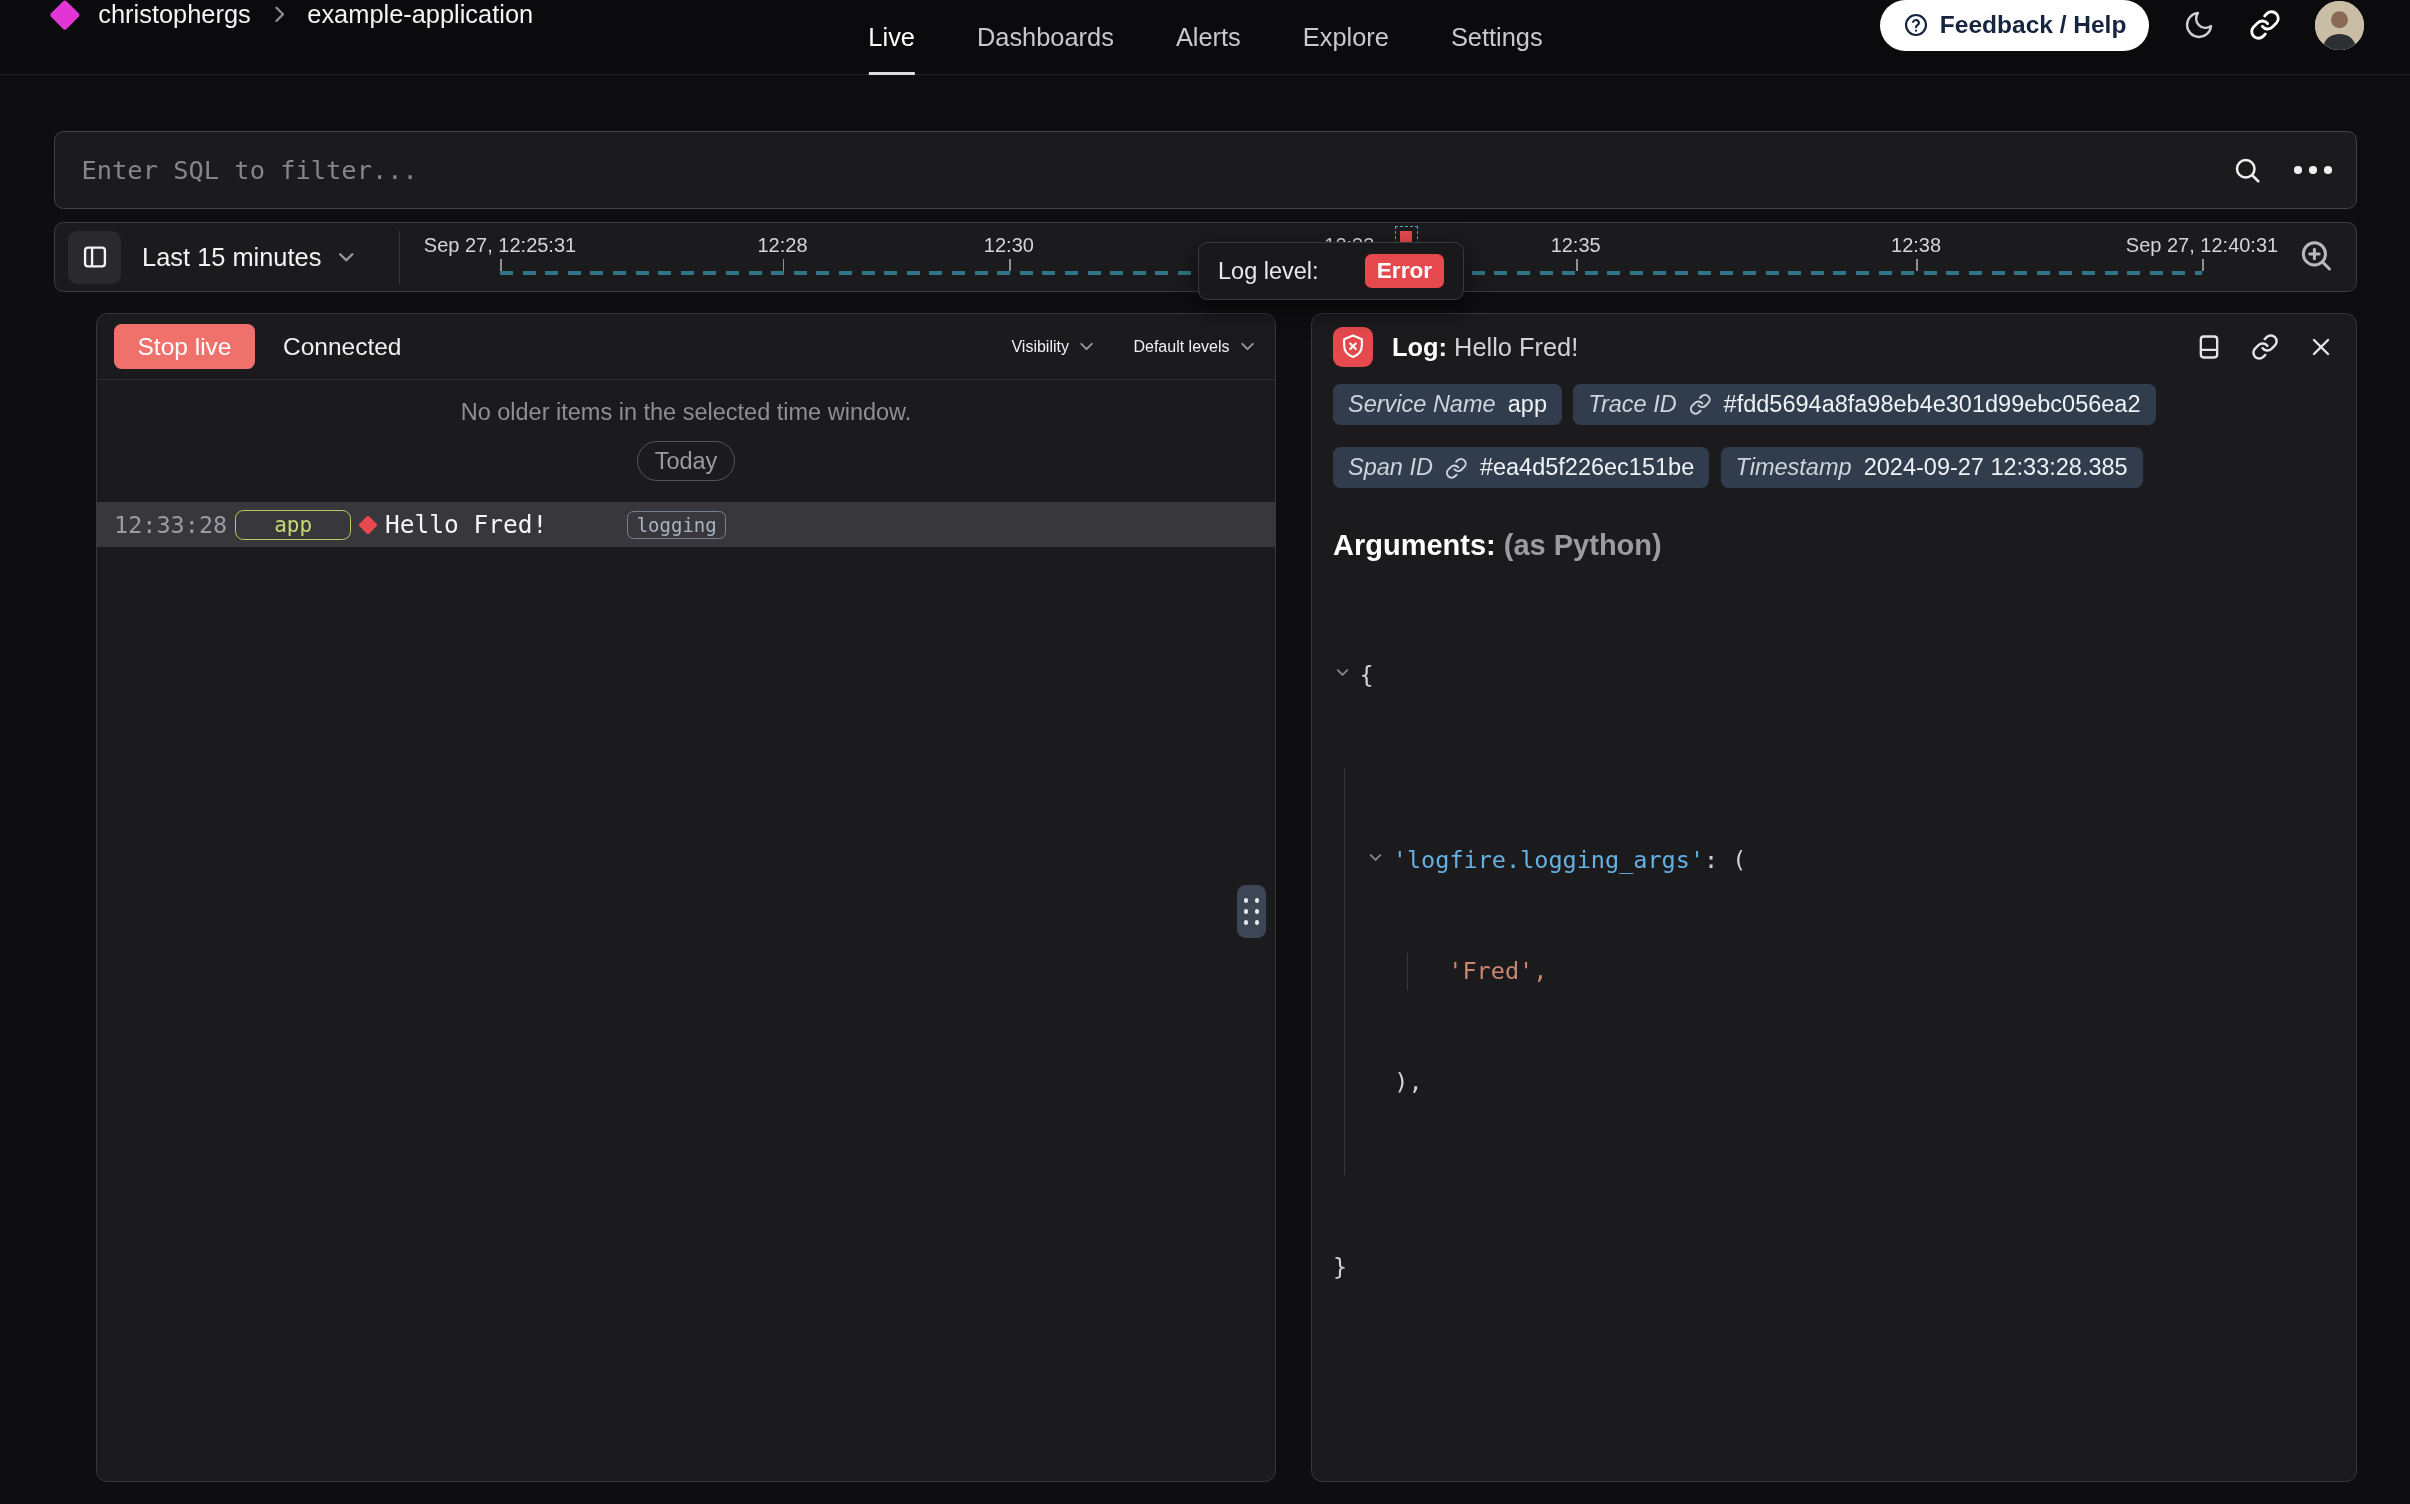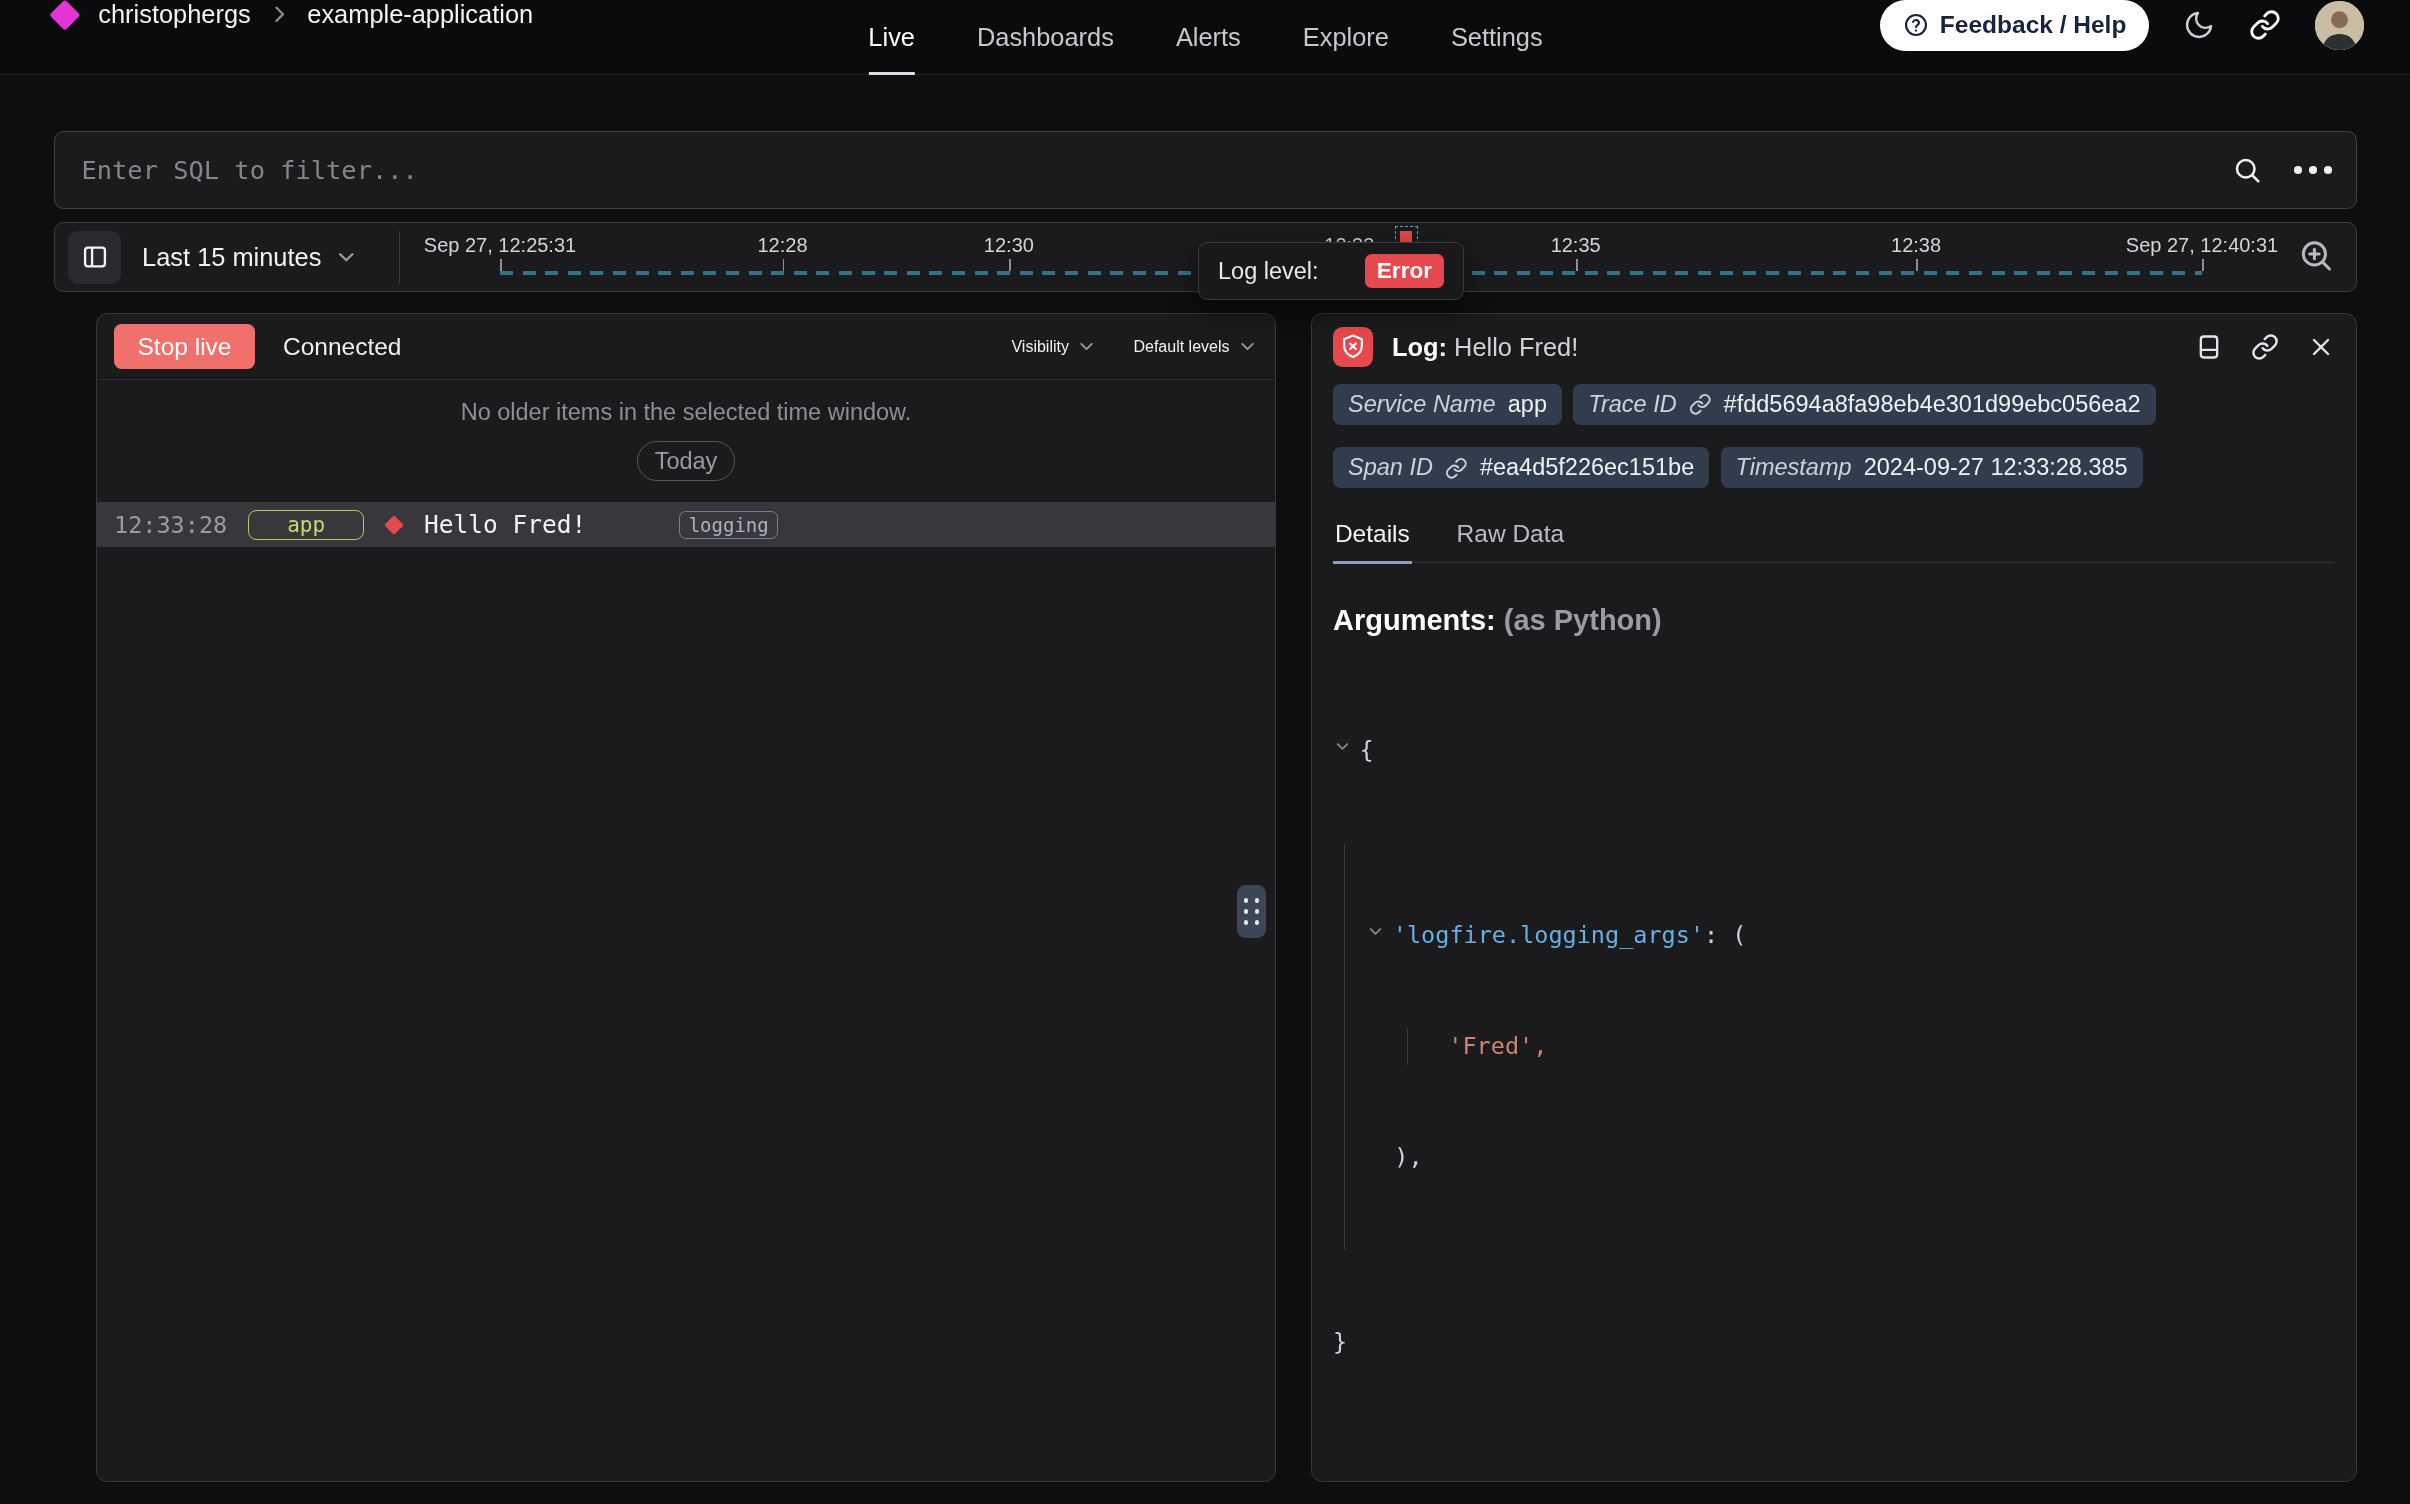--- a/index.html
+++ b/index.html
@@ -75,21 +75,21 @@
   .lp-header { height:66px; display:flex; align-items:center; padding:0 17px; border-bottom:0.9px solid #2c2c30; }
   .stop-live { background:#f0716c; color:#fff; font-size:24.5px; border:none; border-radius:7.5px;
                padding:8.5px 23.5px; cursor:pointer; }
   .lp-status { margin-left:28px; font-size:24.5px; color:#f0f0f2; }
   .lp-controls { margin-left:auto; display:flex; align-items:center; gap:36px; font-size:16px; color:#f0f0f2; }
   .lp-dd { display:flex; align-items:center; gap:7.5px; cursor:pointer; }
   .lp-empty { text-align:center; margin-top:19px; font-size:23.5px; color:#8e8e93; }
   .today-btn { display:block; margin:15px auto 0; background:transparent; border:1.9px solid #55555a;
                color:#9a9a9f; border-radius:941px; font-size:23.5px; padding:5.6px 17px; cursor:pointer; }
   .log-row { margin-top:21px; height:45px; background:#38383c; display:flex; align-items:center;
-             padding:0 17px; gap:21px; cursor:pointer; }
+             padding:0 17px; gap:8px; cursor:pointer; }
   .log-time { font-size:23.5px; color:#9a9aa0; }
   .tag-service { border:1.9px solid #b9cc63; color:#c9d873; border-radius:8.5px; font-size:21px; padding:1.9px 38px; }
   .level-diamond { width:14px; height:14px; background:#e5484d; transform:rotate(45deg); border-radius:1.9px; margin:0 1.9px; }
   .log-msg { font-size:24.5px; color:#f4f4f6; }
   .tag-scope { margin-left:72px; border:1.9px solid #768093; color:#aab3c0; border-radius:6.6px; font-size:19px; padding:1.9px 8.5px; }
 
   
   .dp-header { height:66px; display:flex; align-items:center; gap:19px; padding:0 21px; }
   .dp-levelicon { width:40px; height:40px; border-radius:9.4px; background:#e5484d; color:#fff;
                   display:flex; align-items:center; justify-content:center; flex:none; }
@@ -363,24 +363,20 @@
               </svg>
           </span>
           <span class="badge-value">#ea4d5f226ec151be</span>
         </div>
         <div class="badge">
           <span class="badge-label">Timestamp</span>
           <span class="badge-value">2024-09-27 12:33:28.385</span>
         </div>
       </div>
 
-      <div class="tabs">
-        <div class="tab active">Details</div>
-        <div class="tab">Raw Data</div>
-      </div>
 
       <div class="args-heading">
         <span>Arguments:</span>
         <span class="args-sub">(as Python)</span>
       </div>
 
       <div class="code-block">
         <div><span class="tok-chev icon"><svg width="19" height="19" viewBox="0 0 24 24" fill="none" stroke="currentColor" stroke-width="2.4" stroke-linecap="round" stroke-linejoin="round">
                 <polyline points="6 9 12 15 18 9"></polyline>
               </svg></span><span class="tok-punc">{</span></div>

